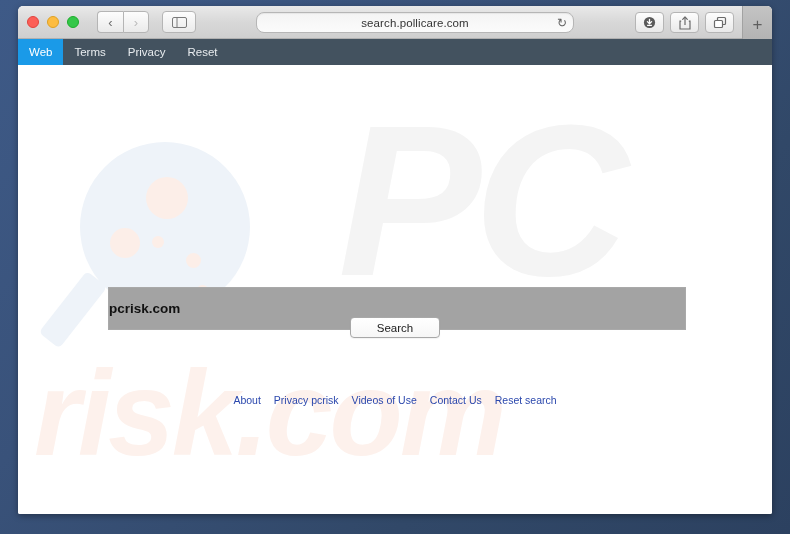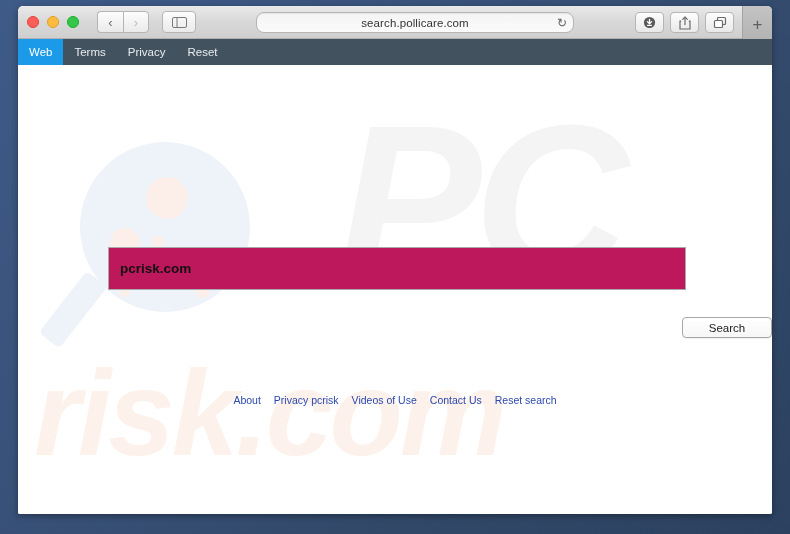--- a/index.html
+++ b/index.html
@@ -178,34 +178,34 @@
 
   
   .search-row {
     position: absolute;
     left: 90px; top: 182px;
     width: 578px; height: 43px;
   }
   .search-box {
     width: 100%; height: 100%;
     border: 1px solid #a9a9a9;
-    background: #be185d;
+    background: #a3a3a3;
     display: flex; align-items: center;
-    padding-left: 11px;
+    margin-top: 40px;
   }
   .search-value {
     font-size: 13.5px;
     font-weight: bold;
     color: #111111;
   }
 
   .search-btn-row {
     position: absolute;
     left: 0; right: 0; top: 252px;
-    display: flex; justify-content: flex-end;
+    display: flex; justify-content: center;
   }
   .search-button {
     width: 90px; height: 21px;
     background: linear-gradient(to bottom,#ffffff,#f6f6f6);
     border: 1px solid #a8a8a8;
     border-radius: 4px;
     font-size: 11.5px;
     color: #1b1b1b;
     display: flex; align-items: center; justify-content: center;
     font-family: "Liberation Sans", sans-serif;

